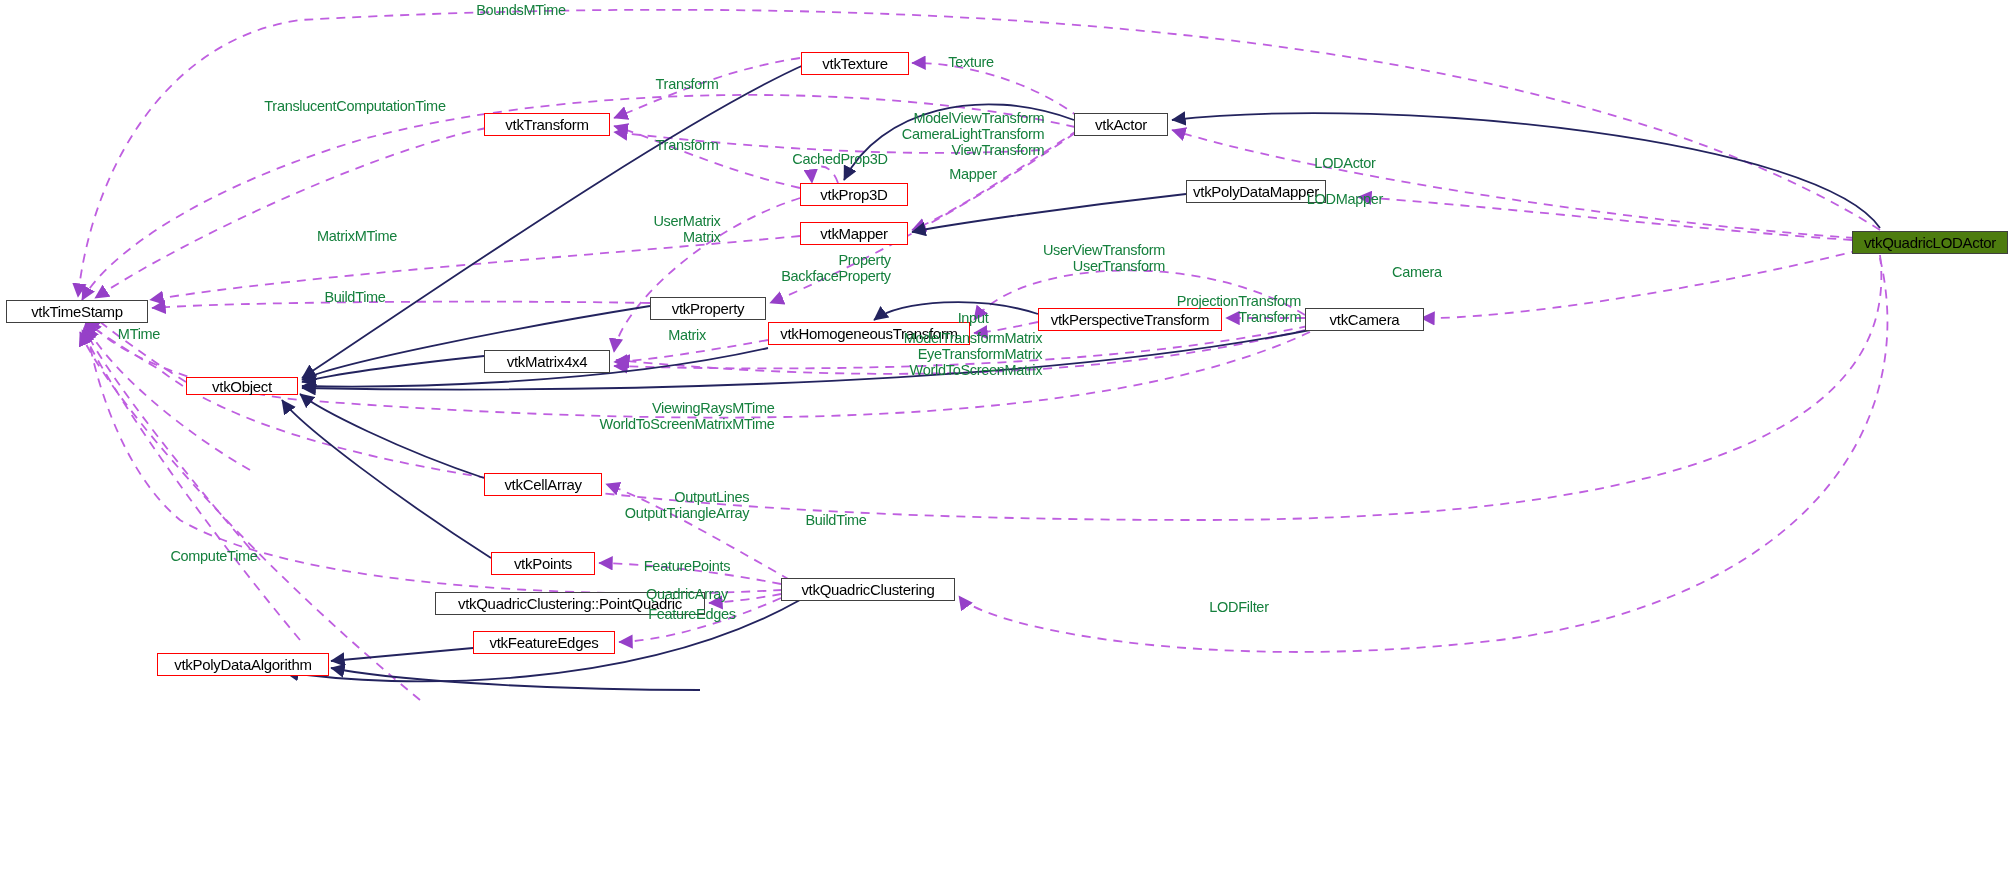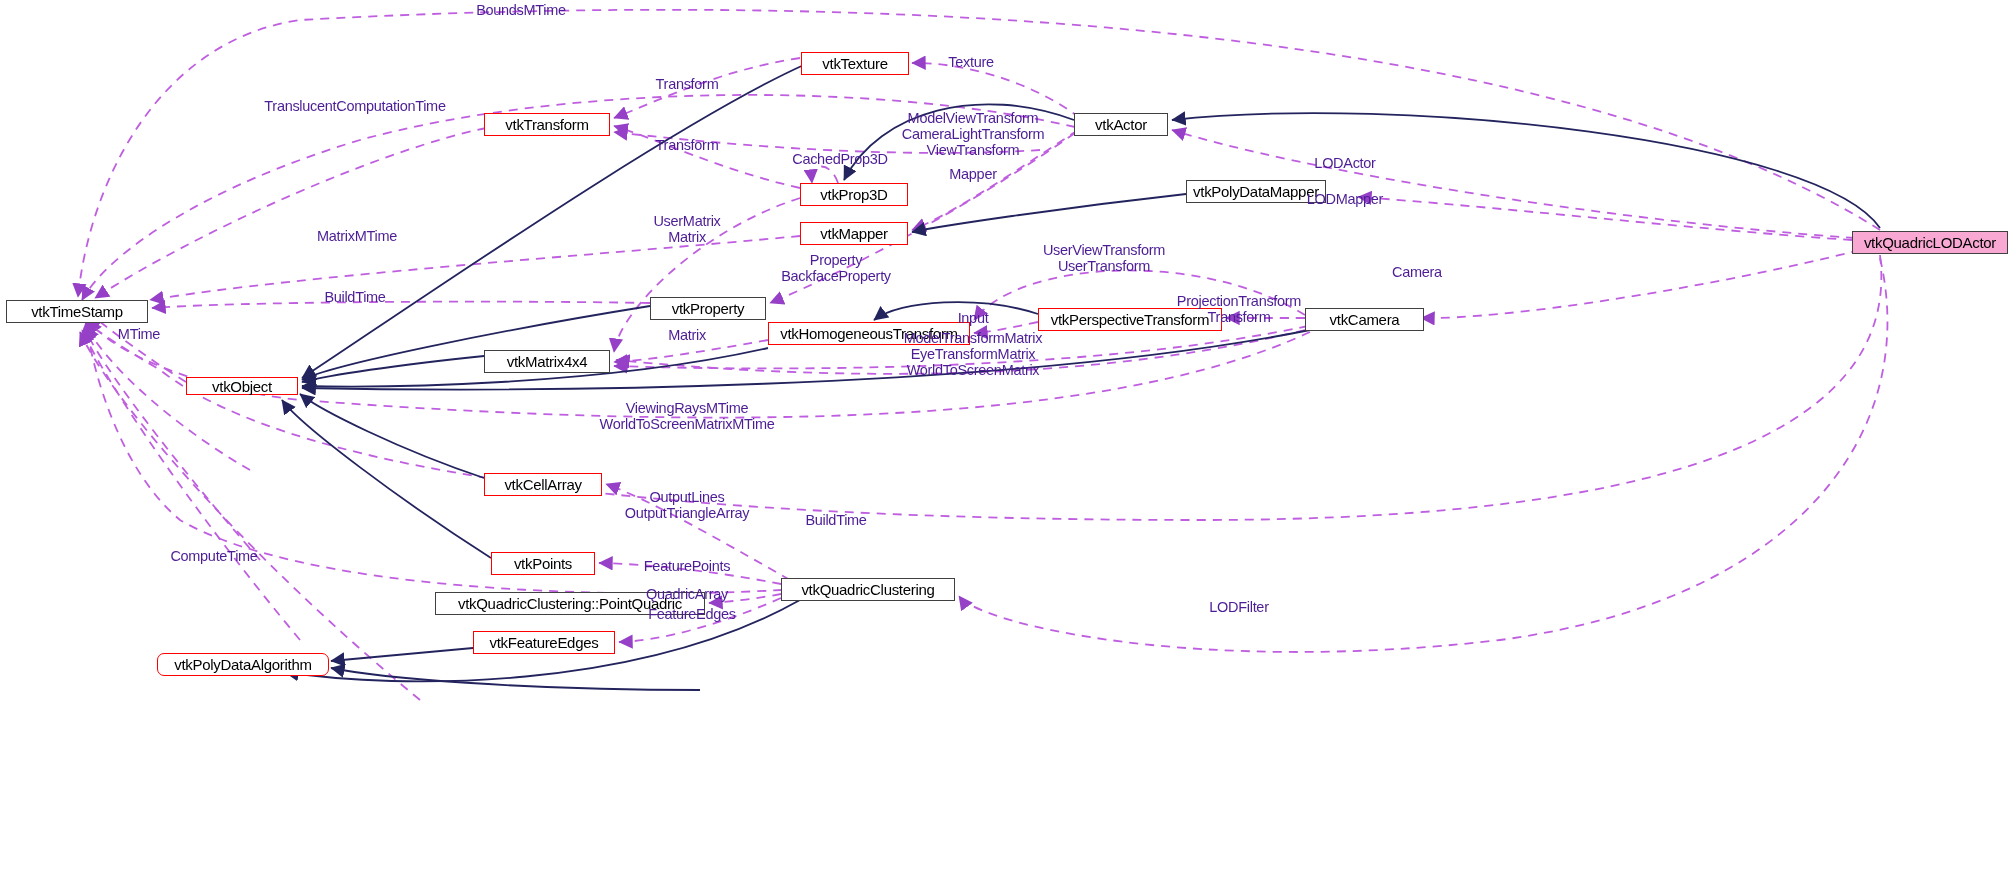--- a/index.html
+++ b/index.html
@@ -37,30 +37,30 @@
     padding: 0 6px;
   }
   .node.red {
     border: 1.6px solid #ff0000;
   }
   .node.black {
     border: 1.6px solid #404040;
   }
   .node.current {
     border: 1.6px solid #404040;
-    background: #f9a8d4;
+    background: #4d7c0f;
   }
   .edge-label {
     position: absolute;
     font-size: 14.5px;
-    color: #4c1d95;
+    color: #15803d;
     white-space: nowrap;
     line-height: 1.12;
     letter-spacing: -0.3px;
-    text-align: center;
+    text-align: right;
     transform: translate(-50%, 0);
   }
 </style>
 </head>
 <body>
 
 <div id="diagram-root">
 
   <svg id="edge-layer" viewBox="0 0 2008 883" xmlns="http://www.w3.org/2000/svg">
     <defs>
@@ -224,21 +224,21 @@
   </div>
   <div class="node black" style="left:781px; top:578px; width:174px; height:23px;">
     <span>vtkQuadricClustering</span>
   </div>
   <div class="node black" style="left:435px; top:592px; width:270px; height:23px;">
     <span>vtkQuadricClustering::PointQuadric</span>
   </div>
   <div class="node red" style="left:473px; top:631px; width:142px; height:23px;">
     <span>vtkFeatureEdges</span>
   </div>
-  <div class="node red" style="left:157px; top:653px; width:172px; height:23px;border-radius:7px;">
+  <div class="node red" style="left:157px; top:653px; width:172px; height:23px;">
     <span>vtkPolyDataAlgorithm</span>
   </div>
 
   <div class="edge-label" style="left:521px; top:2px;">BoundsMTime</div>
   <div class="edge-label" style="left:971px; top:54px;">Texture</div>
   <div class="edge-label" style="left:687px; top:76px;">Transform</div>
   <div class="edge-label" style="left:355px; top:98px;">TranslucentComputationTime</div>
   <div class="edge-label" style="left:973px; top:110px;">ModelViewTransform<br>CameraLightTransform<br>ViewTransform</div>
   <div class="edge-label" style="left:687px; top:137px;">Transform</div>
   <div class="edge-label" style="left:840px; top:151px;">CachedProp3D</div>

